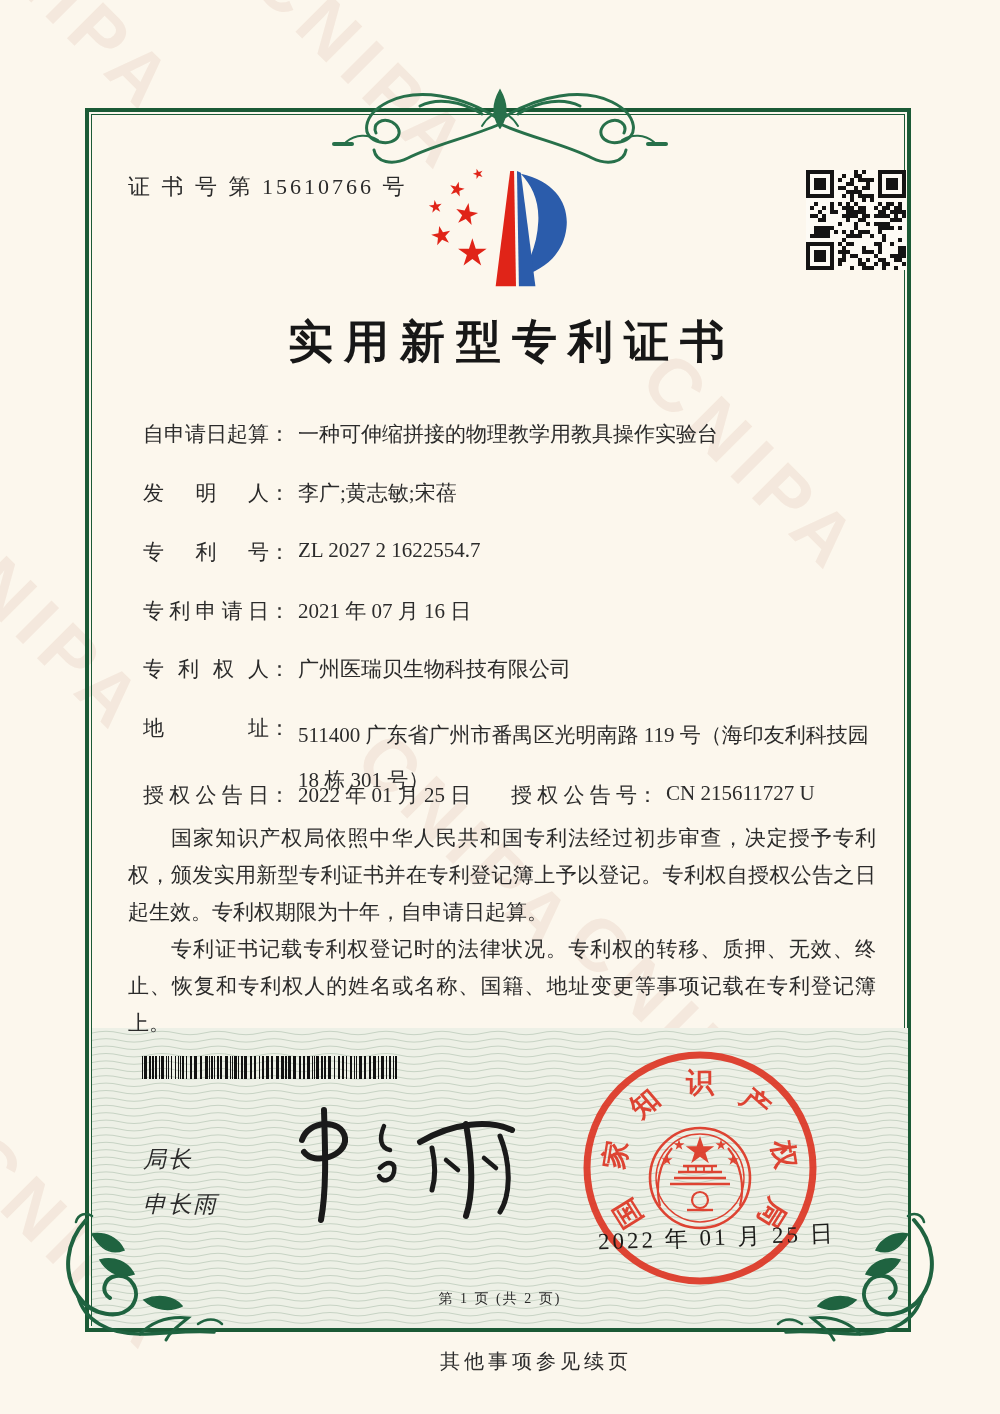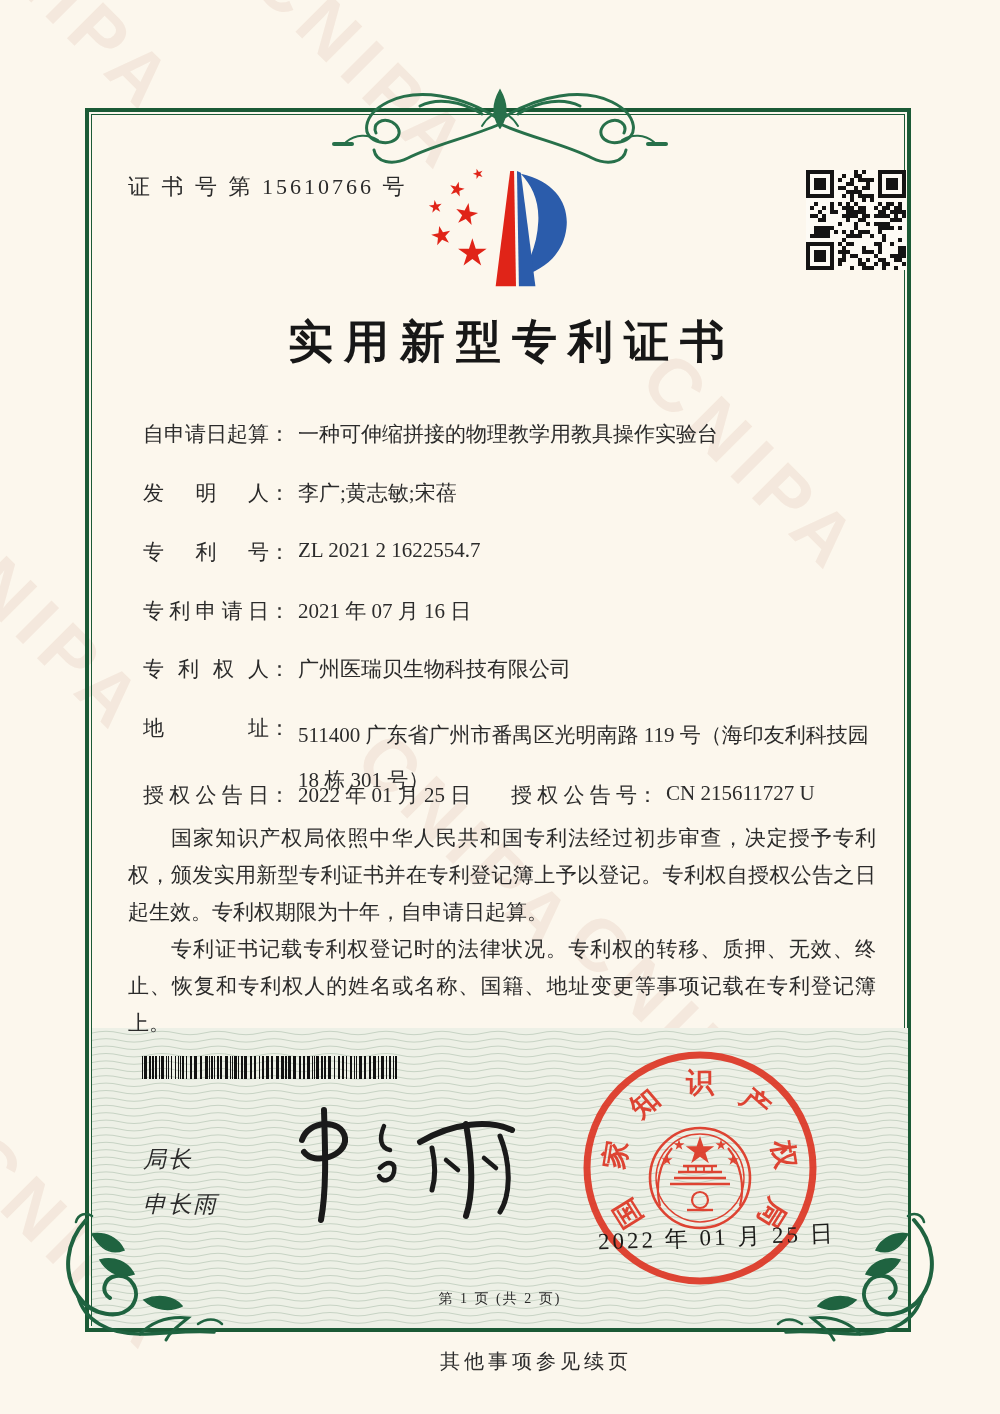--- a/index.html
+++ b/index.html
@@ -390,21 +390,21 @@
 
   <h1 class="title">实用新型专利证书</h1>
 
   <div class="row" style="top:420px">
     <span class="label">自申请日起算</span><span class="colon">：</span><span class="value">一种可伸缩拼接的物理教学用教具操作实验台</span>
   </div>
   <div class="row" style="top:479px">
     <span class="label">发明人</span><span class="colon">：</span><span class="value">李广;黄志敏;宋蓓</span>
   </div>
   <div class="row" style="top:538px">
-    <span class="label">专利号</span><span class="colon">：</span><span class="value">ZL 2021 2 1622554.7</span>
+    <span class="label">专利号</span><span class="colon">：</span><span class="value">ZL 2027 2 1622554.7</span>
   </div>
   <div class="row" style="top:597px">
     <span class="label">专利申请日</span><span class="colon">：</span><span class="value">2021 年 07 月 16 日</span>
   </div>
   <div class="row" style="top:655px">
     <span class="label">专利权人</span><span class="colon">：</span><span class="value">广州医瑞贝生物科技有限公司</span>
   </div>
   <div class="row" style="top:714px">
     <span class="label">地址</span><span class="colon">：</span><span class="value wrap">511400 广东省广州市番禺区光明南路 119 号（海印友利科技园 18 栋 301 号）</span>
   </div>

